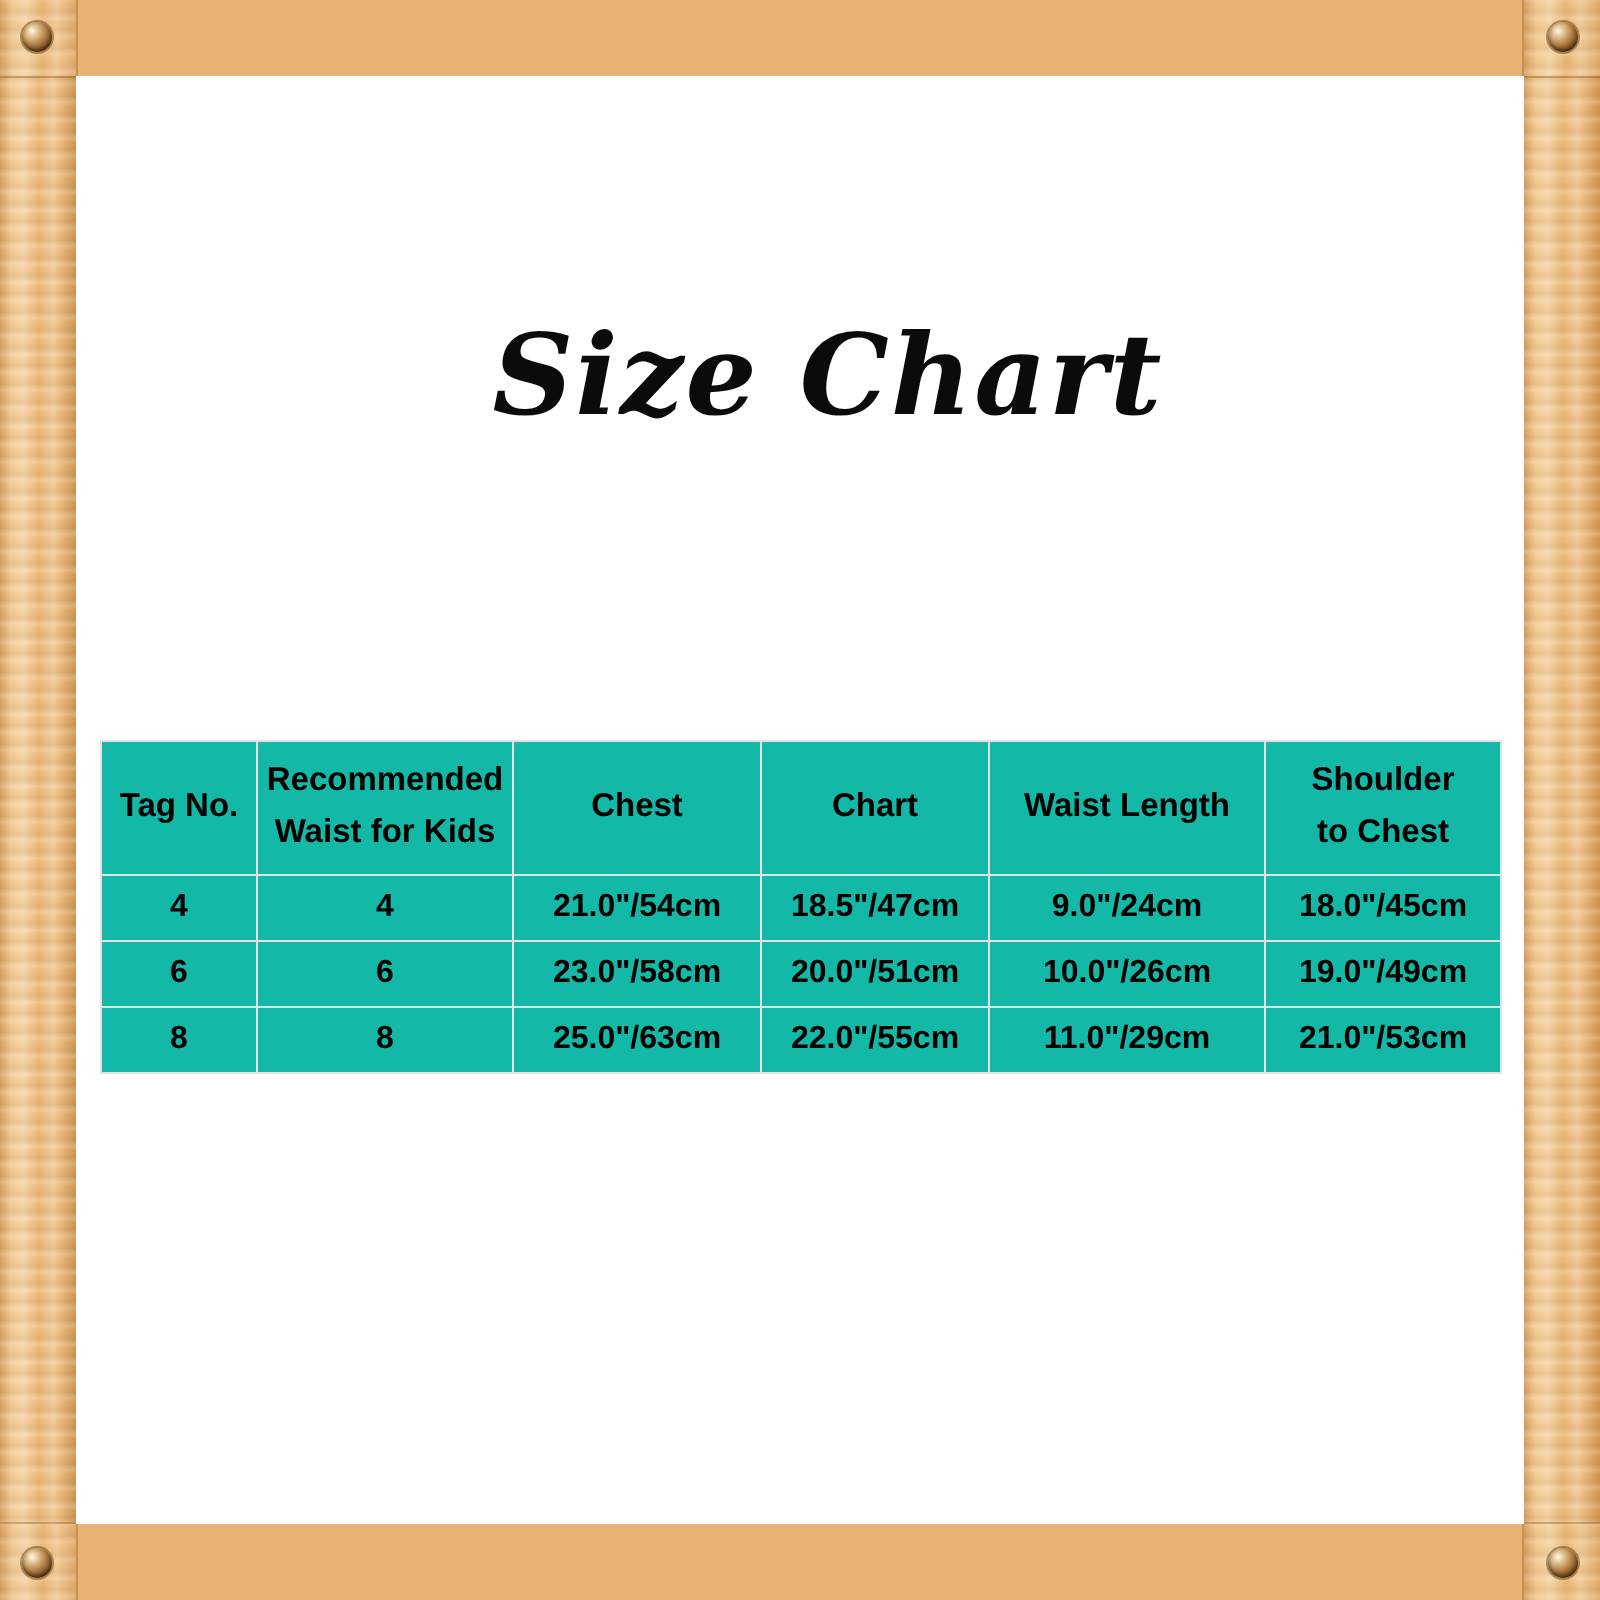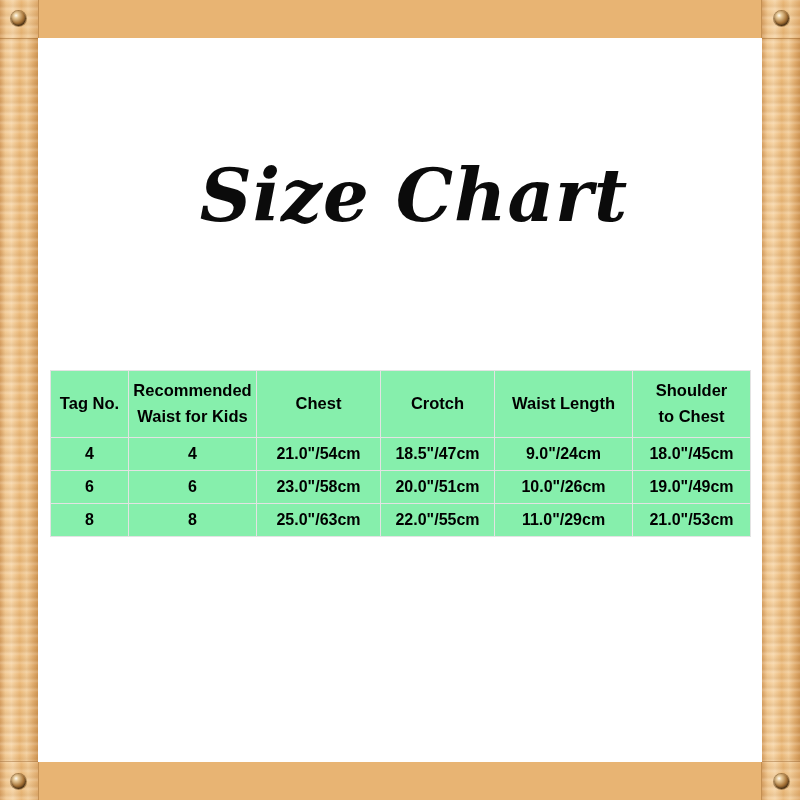--- a/index.html
+++ b/index.html
@@ -129,40 +129,40 @@
   
   #chart-title {
     position: absolute;
     left: 0;
     top: 122px;
     width: 752px;
     text-align: center;
     font-family: "DejaVu Serif", "Liberation Serif", serif;
     font-style: italic;
     font-weight: bold;
-    font-size: 72px;
+    font-size: 56px;
     line-height: 1;
     color: #0b0b0b;
     letter-spacing: 1px;
     white-space: nowrap;
   }
 
   
   #size-table-wrap {
     position: absolute;
     left: 12px;
     top: 332px;
     width: 700px;
   }
 
   table.size-table {
     width: 700px;
     border-collapse: collapse;
     table-layout: fixed;
-    background: #86efac;
+    background: #14b8a6;
   }
 
   table.size-table th,
   table.size-table td {
     border: 1px solid #e3e3e3;
     text-align: center;
     vertical-align: middle;
     color: #000000;
     font-family: "Liberation Sans", sans-serif;
     font-weight: bold;
@@ -238,21 +238,21 @@
               <span>Tag No.</span>
             </th>
             <th>
               <span>Recommended</span><br>
               <span>Waist for Kids</span>
             </th>
             <th>
               <span>Chest</span>
             </th>
             <th>
-              <span>Crotch</span>
+              <span>Chart</span>
             </th>
             <th>
               <span>Waist Length</span>
             </th>
             <th>
               <span>Shoulder</span><br>
               <span>to Chest</span>
             </th>
           </tr>
         </thead>

